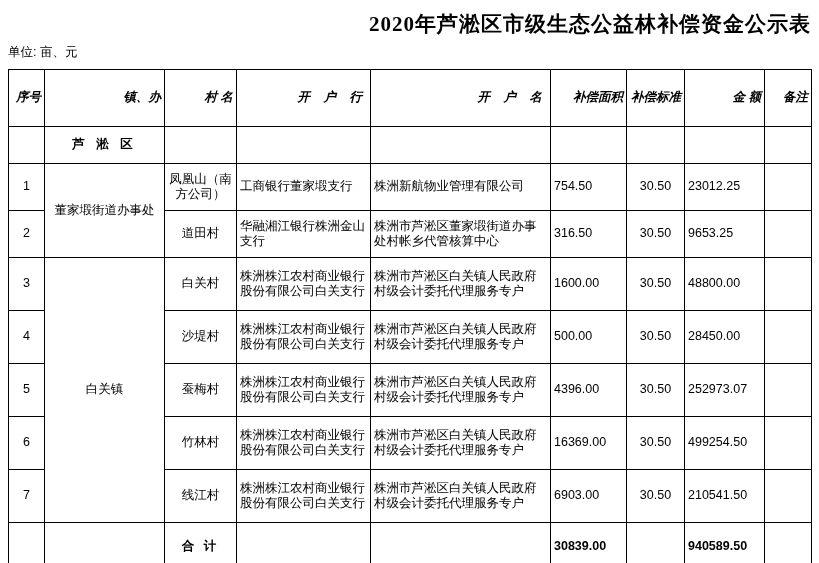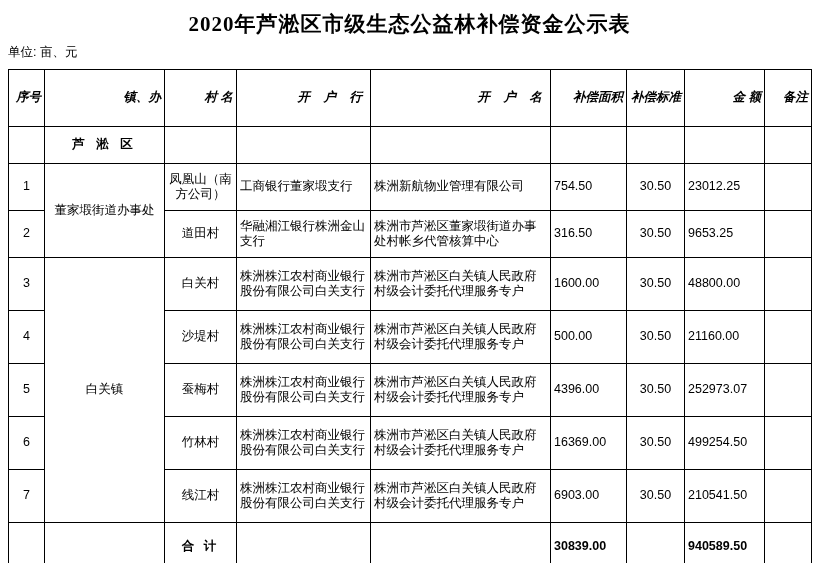--- a/index.html
+++ b/index.html
@@ -15,21 +15,21 @@
     overflow: hidden;
   }
   .page {
     position: relative;
     width: 819px;
     height: 563px;
     box-sizing: border-box;
     padding: 0 8px;
   }
   .title {
-    text-align: center;
+    text-align: right;
     font-family: "Liberation Serif", serif;
     font-weight: bold;
     font-size: 21px;
     letter-spacing: 1px;
     padding-top: 10px;
     padding-bottom: 6px;
   }
   .unit-line {
     text-align: left;
     font-size: 12.5px;
@@ -190,21 +190,21 @@
         <td class="c"></td>
       </tr>
 
       <tr class="tall">
         <td class="c">4</td>
         <td class="c">沙堤村</td>
         <td class="l">株洲株江农村商业银行股份有限公司白关支行</td>
         <td class="l">株洲市芦淞区白关镇人民政府村级会计委托代理服务专户</td>
         <td class="num">500.00</td>
         <td class="numc">30.50</td>
-        <td class="num">21160.00</td>
+        <td class="num">28450.00</td>
         <td class="c"></td>
       </tr>
 
       <tr class="tall">
         <td class="c">5</td>
         <td class="c">蚕梅村</td>
         <td class="l">株洲株江农村商业银行股份有限公司白关支行</td>
         <td class="l">株洲市芦淞区白关镇人民政府村级会计委托代理服务专户</td>
         <td class="num">4396.00</td>
         <td class="numc">30.50</td>

